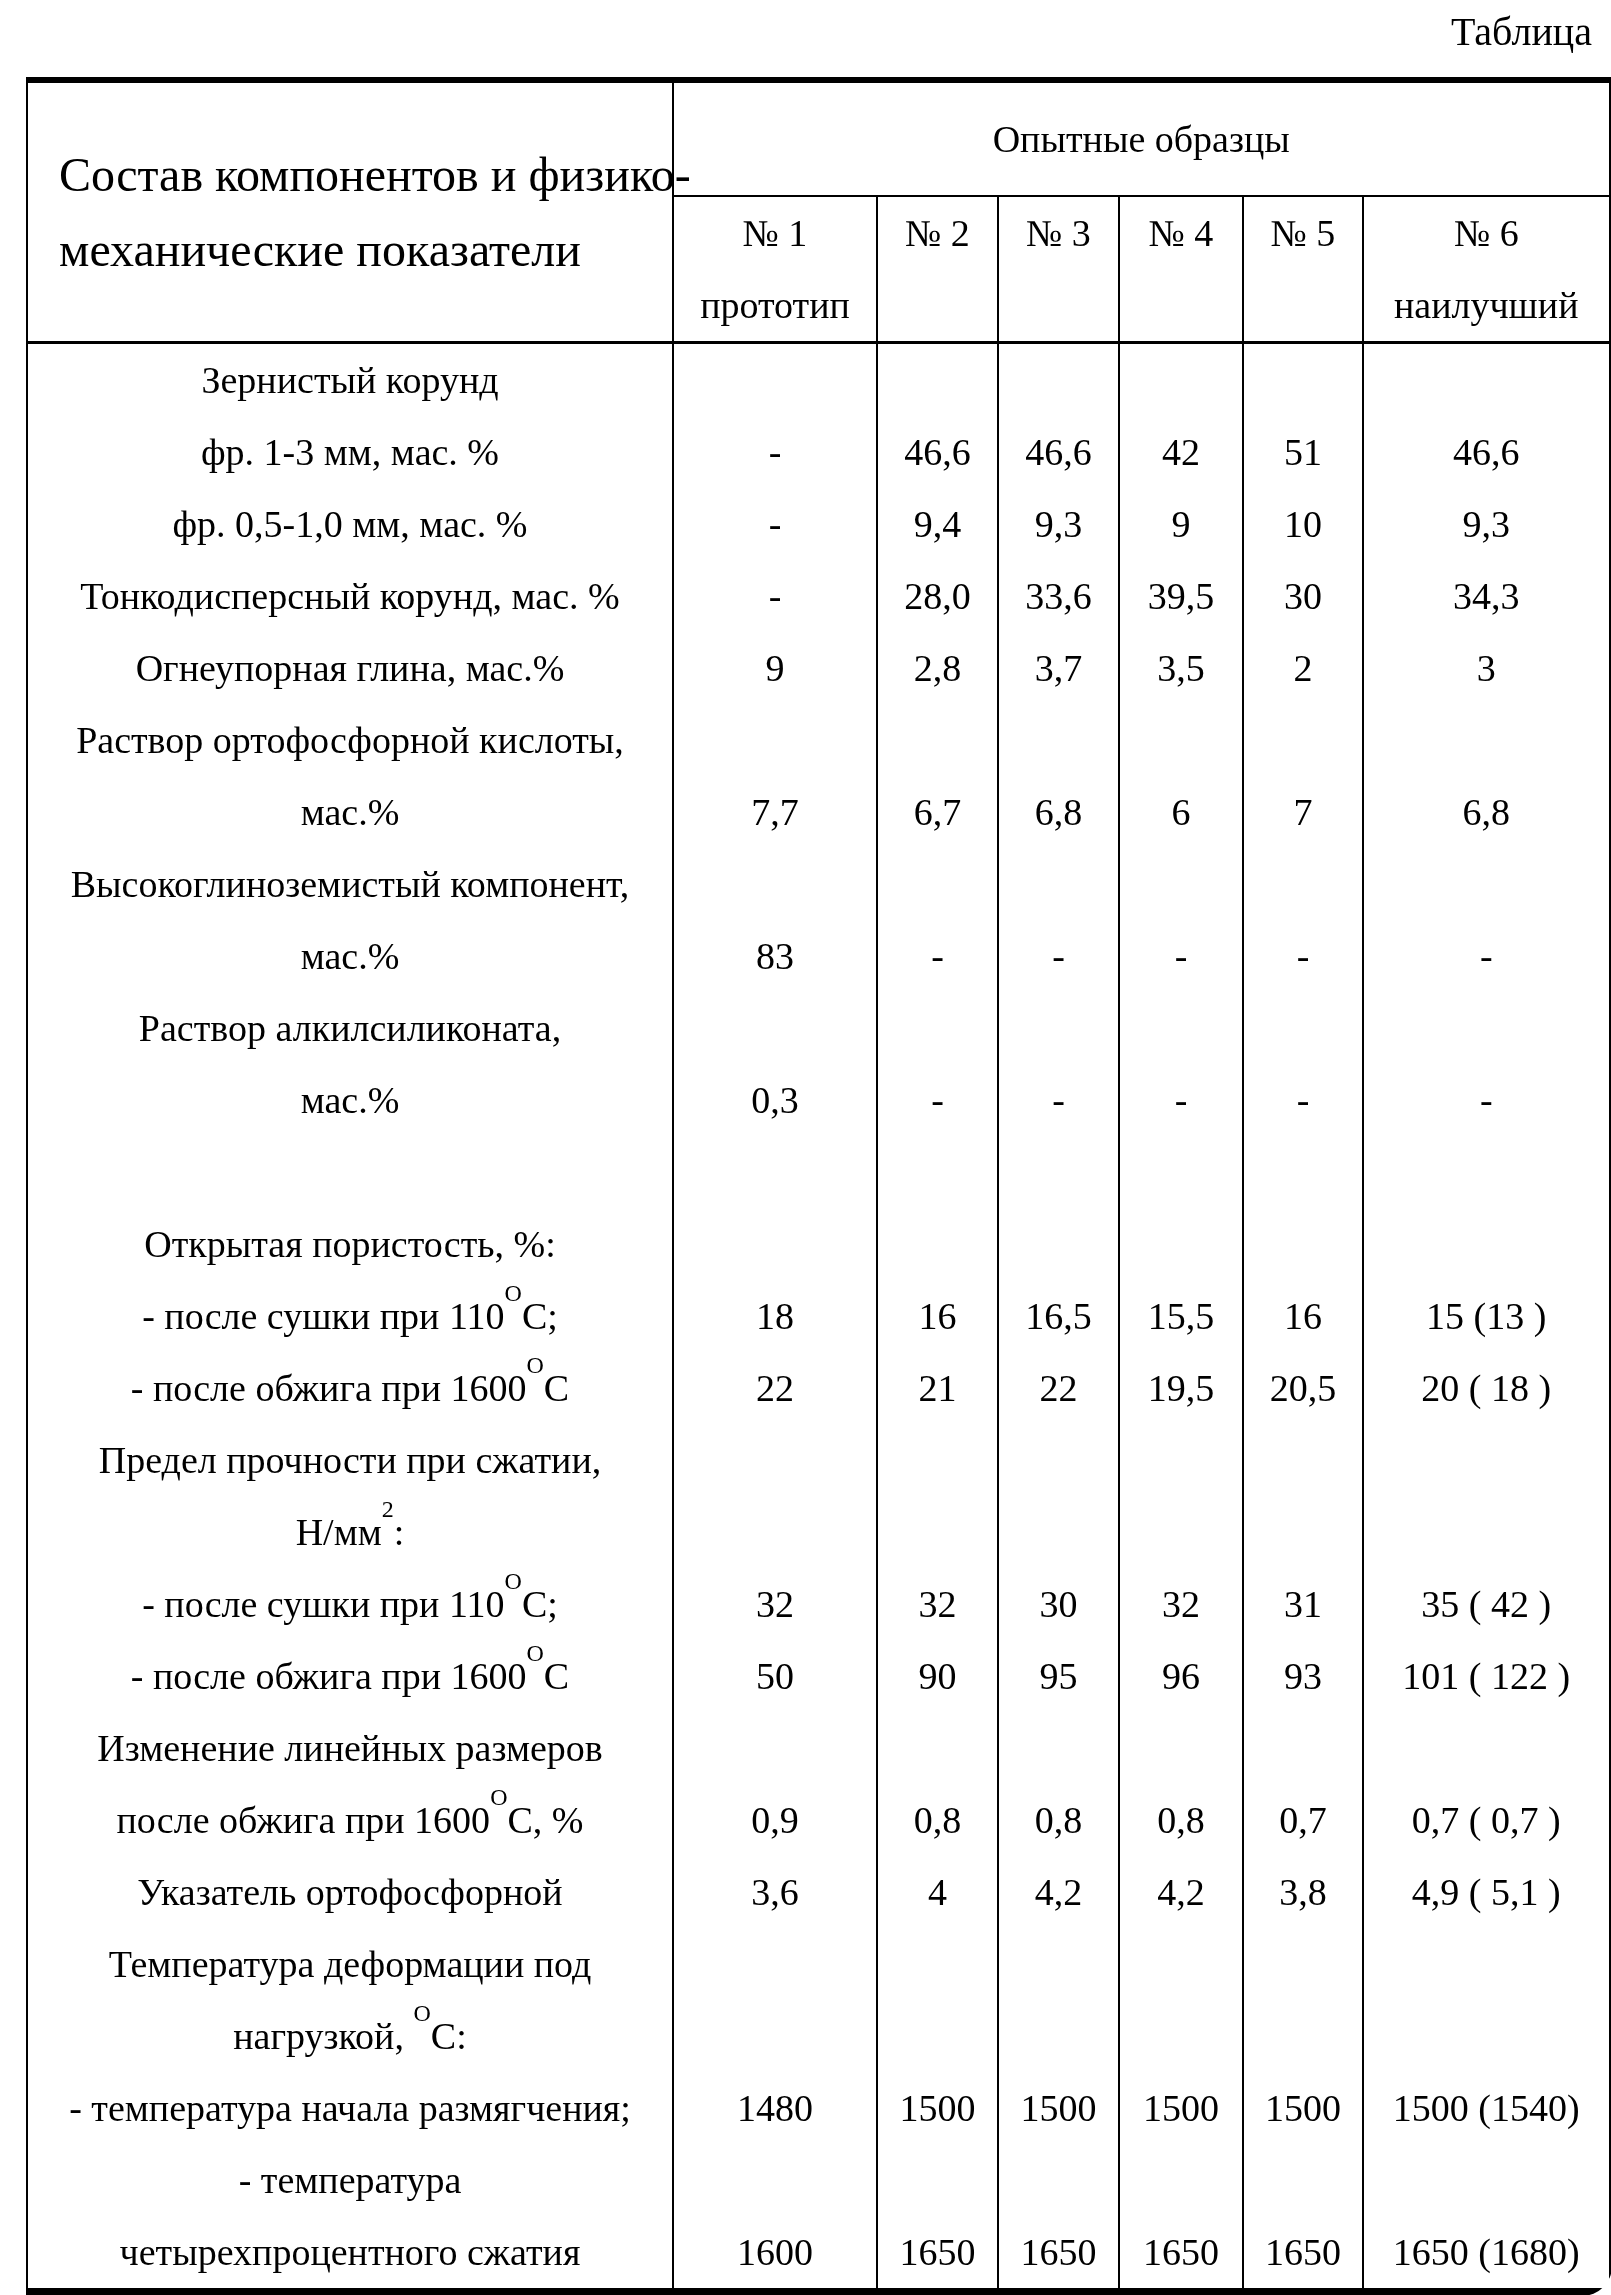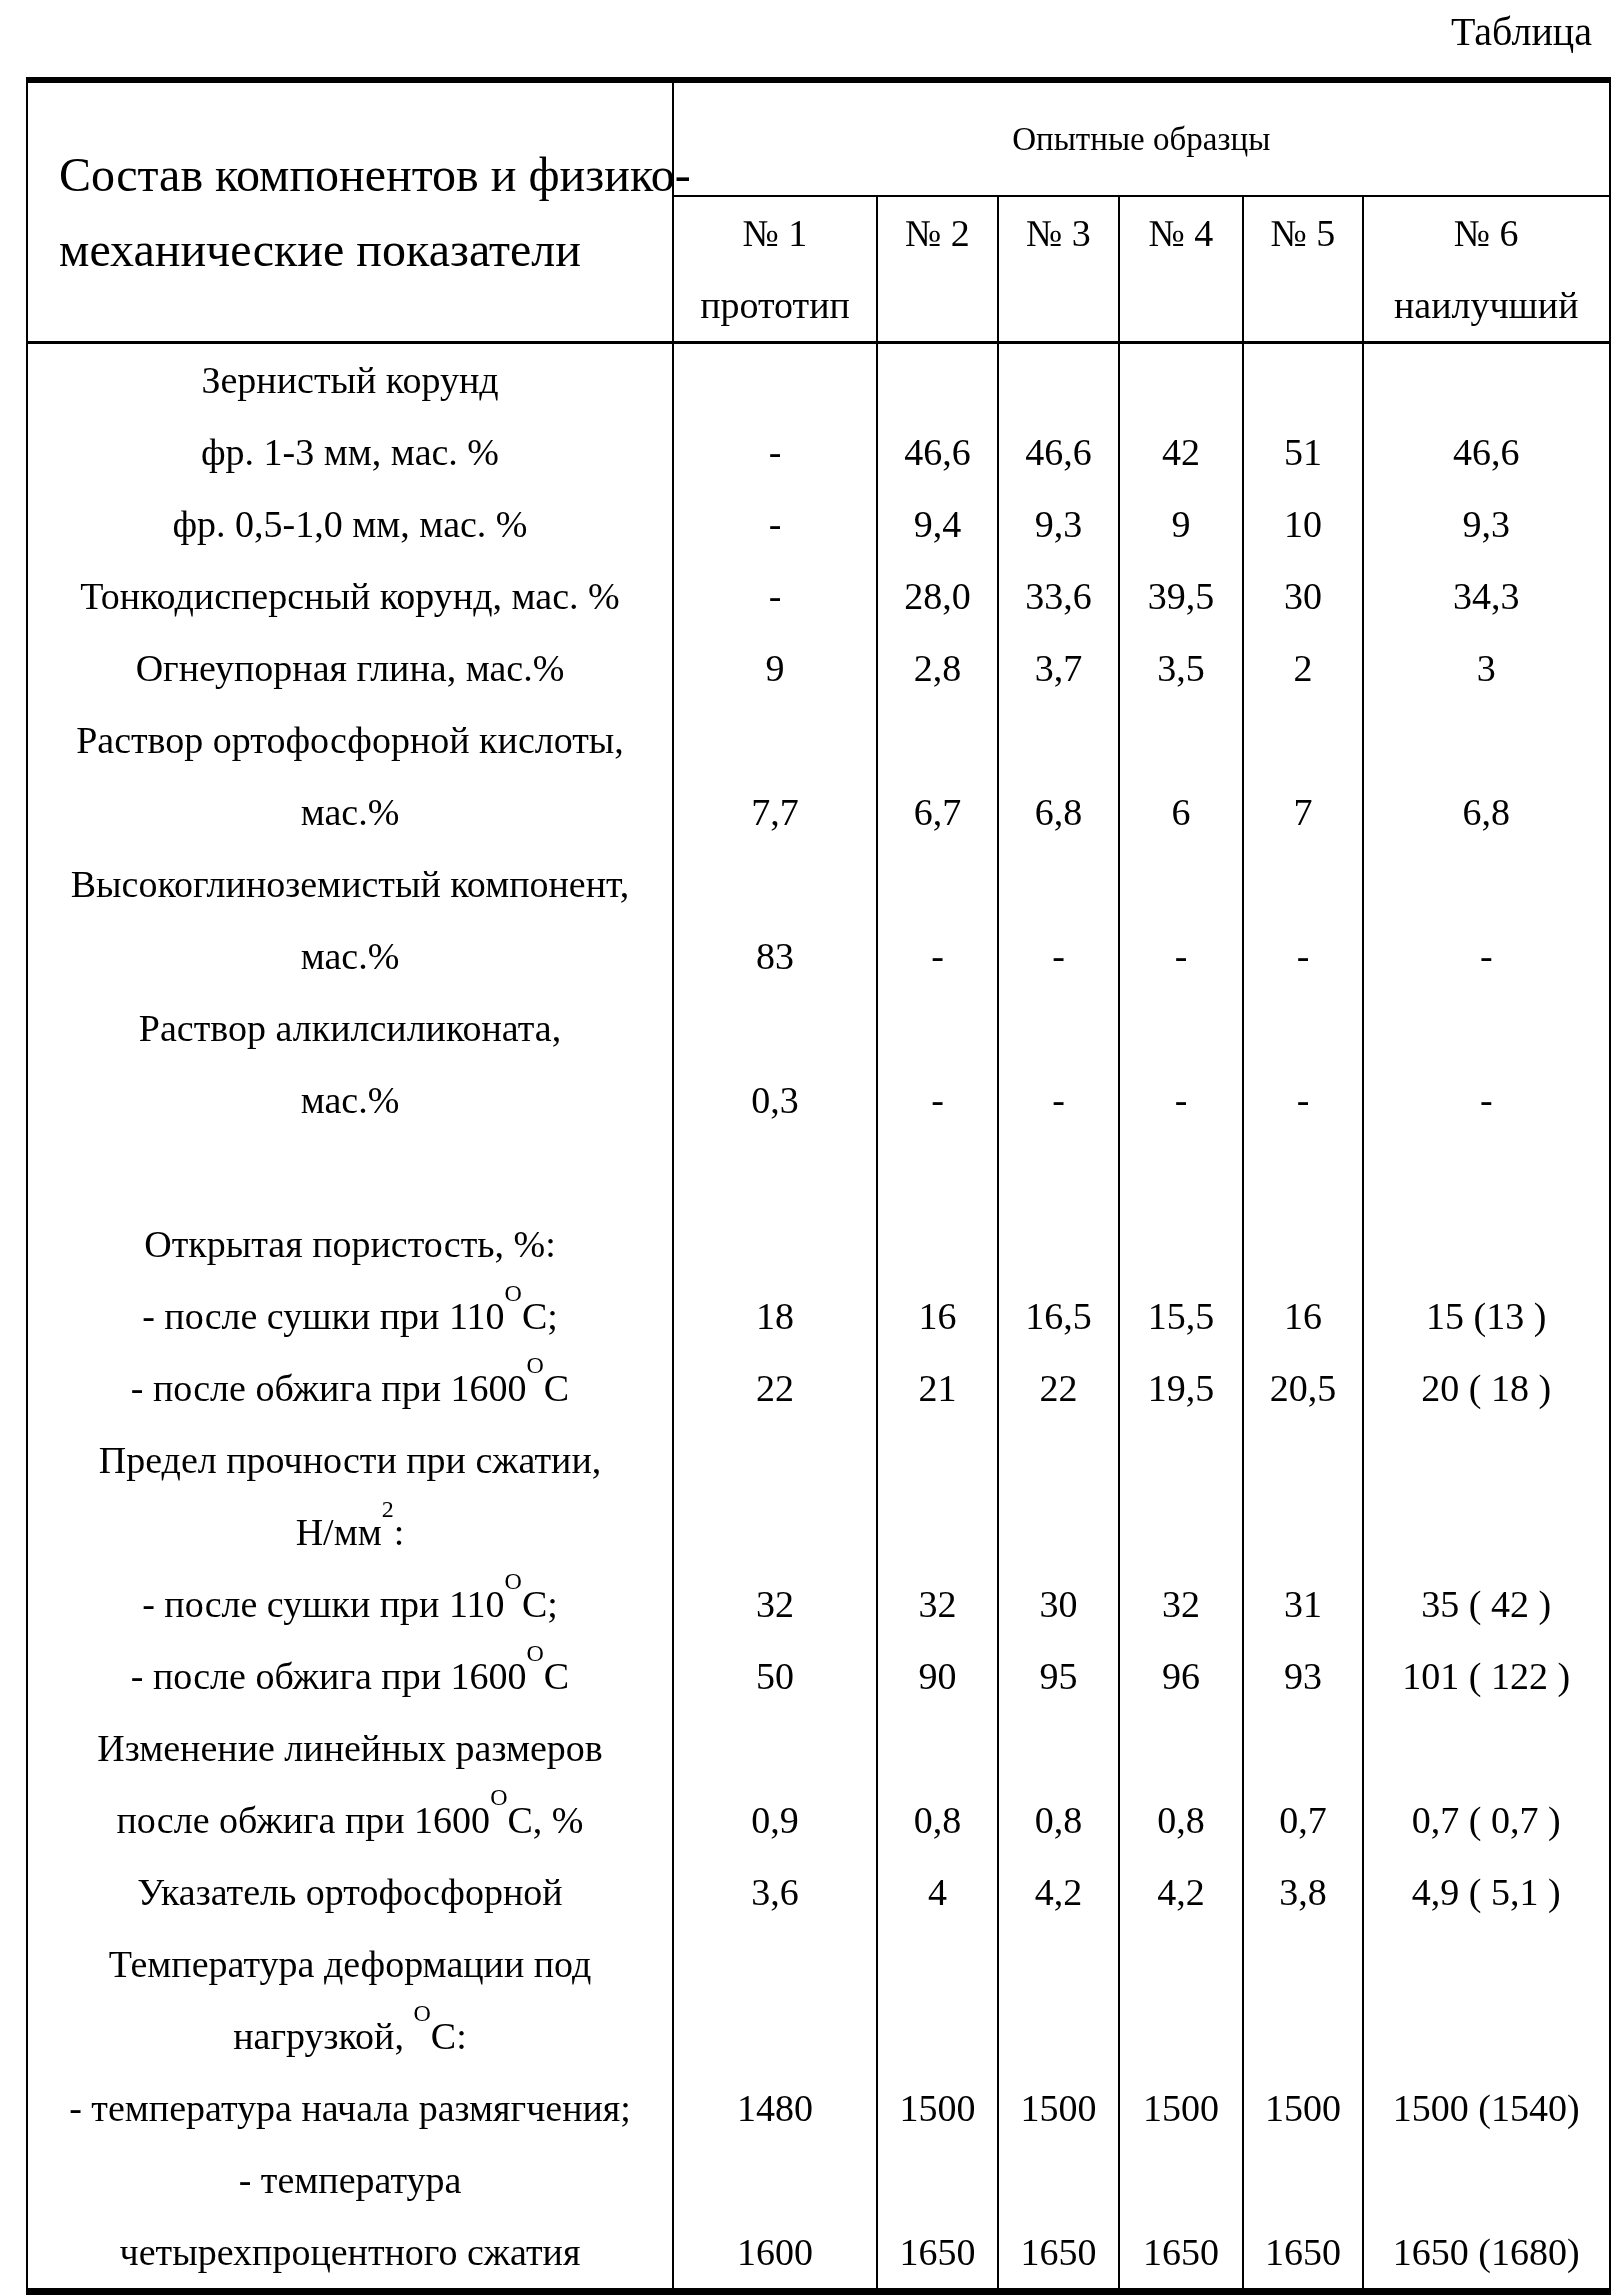--- a/index.html
+++ b/index.html
@@ -8,20 +8,21 @@
     background: #ffffff;
   }
   .page {
     position: relative;
     width: 1612px;
     height: 2296px;
     background: #ffffff;
     color: #000000;
     font-family: "Liberation Serif", "DejaVu Serif", serif;
     overflow: hidden;
+    border-radius: 30px;
   }
   .doc-title {
     position: absolute;
     top: 5.5px;
     right: 20px;
     font-size: 40px;
     line-height: 51px;
   }
   .doc-table {
     position: absolute;
@@ -51,21 +52,21 @@
     padding-left: 31px;
     font-size: 48px;
     line-height: 75px;
     height: 75px;
   }
   .group-cell {
     border-bottom: 2.8px solid #000;
     height: 112px;
     text-align: center;
     vertical-align: middle;
-    font-size: 33px;
+    font-size: 38px;
   }
   .sample-header-row { height: 143px; }
   .num-cell {
     border-left: 2.8px solid #000;
     border-bottom: 3.7px solid #000;
     vertical-align: top;
     text-align: center;
     font-size: 38px;
   }
   .num-line {

